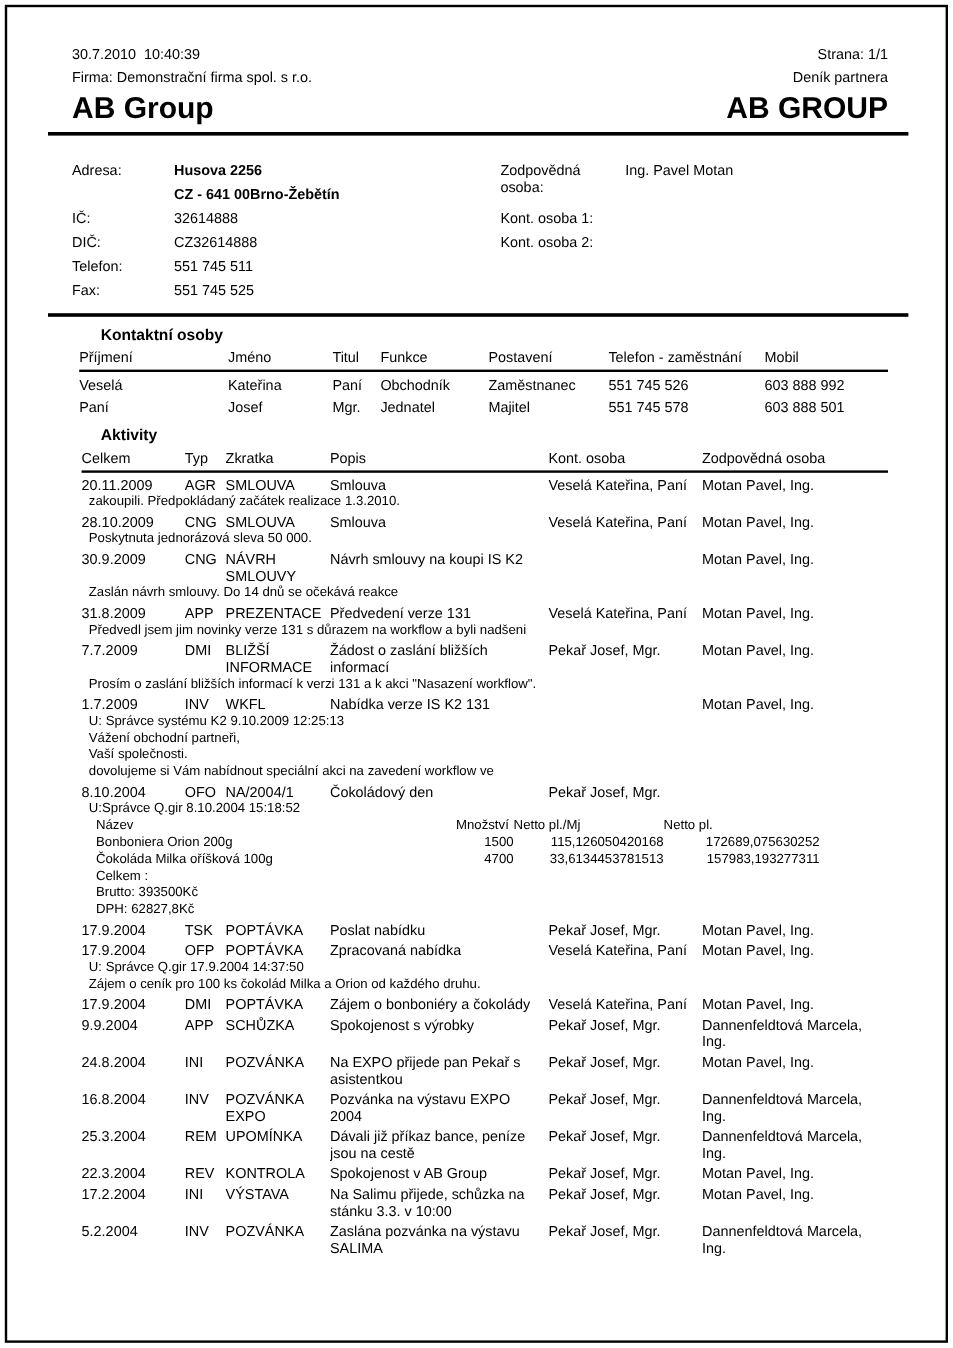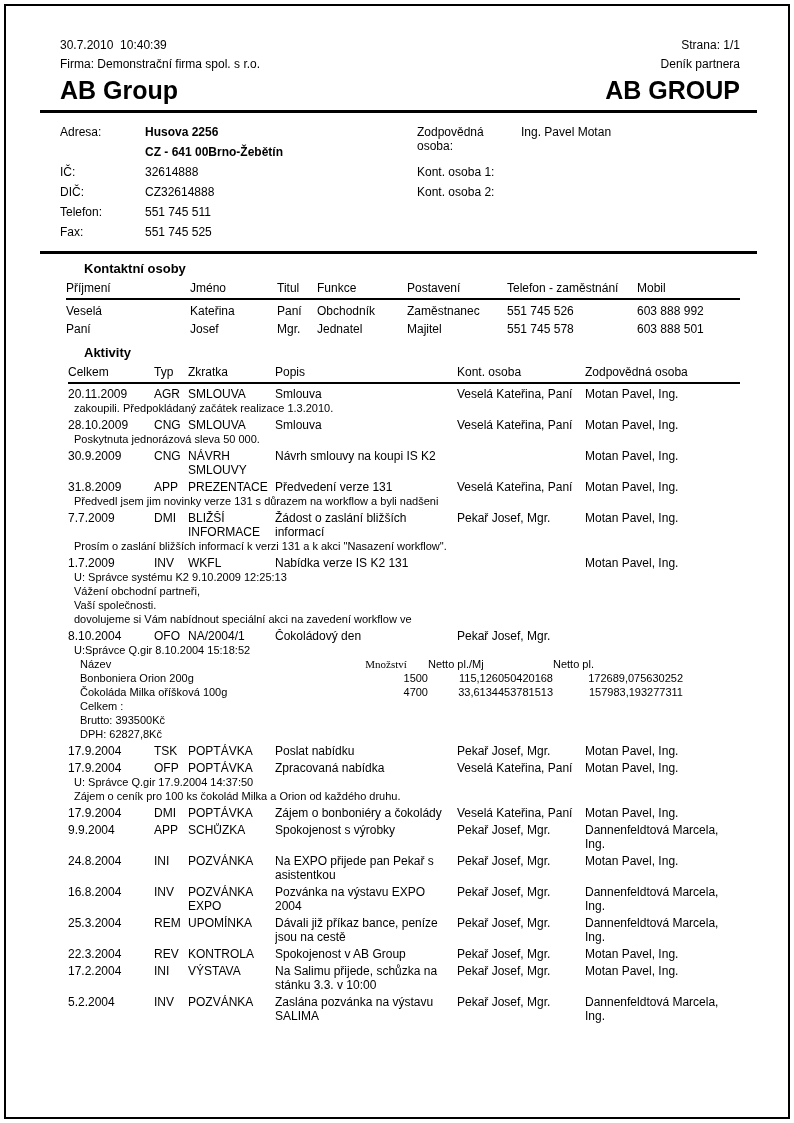--- a/index.html
+++ b/index.html
@@ -8,38 +8,38 @@
   .frame{position:absolute;top:4px;left:4px;right:4px;bottom:4px;border:2px solid #000;}
   .content{position:absolute;top:6px;left:6px;right:6px;bottom:6px;
            padding:30px 48px 0 54px;box-sizing:border-box;font-size:12px;}
   .meta-row{display:flex;justify-content:space-between;line-height:19px;}
   .pre{white-space:pre;}
   .title-row{display:flex;justify-content:space-between;align-items:flex-end;
              font-size:25px;font-weight:bold;margin-top:2px;line-height:28px;}
   .rule-big{height:3px;background:#000;margin:6px -17px 0 -20px;}
   .rule-med{height:2px;background:#000;margin-top:2px;}
   .info{display:grid;grid-template-columns:85px 272px 104px 1fr;grid-auto-rows:20px;
-        margin-top:12px;line-height:14px;}
+        margin-top:22px;line-height:14px;}
   .b{font-weight:bold;}
   .section-title{font-weight:bold;font-size:13px;margin-top:7px;line-height:16px;padding-left:24px;}
   .contacts,.acts{margin-left:6px;}
   .c-grid{display:grid;grid-template-columns:124px 87px 40px 90px 100px 130px 91px;}
   .c-head{margin-top:4px;line-height:15px;}
   .c-body{line-height:18px;margin-top:2px;}
   .a-grid{display:grid;grid-template-columns:86px 34px 87px 182px 128px 143px;}
   .a-head{margin-top:4px;line-height:15px;}
   .acts{margin-left:8px;}
   .act-row{margin-top:3px;}
   .act-row .a-grid{line-height:14px;}
   .a-grid span{padding-right:4px;}
   .note{font-size:11px;line-height:14px;margin-left:6px;}
   .items{font-size:11px;line-height:14px;margin-left:12px;}
   .i-grid{display:grid;grid-template-columns:268px 80px 125px 130px;}
   .i-grid .num{text-align:right;}
-  .i-grid .hq{text-align:center;padding-right:4px;font-family:Liberation Serif, serif;}
+  .i-grid .hq{text-align:right;padding-right:4px;}
   .cell{overflow:hidden;}
 </style>
 </head>
 <body>
 
 <div class="page">
   <div class="frame"></div>
   <div class="content">
 
     <div class="meta-row">
@@ -157,20 +157,21 @@
           </div>
           <div class="act-row">
             <div class="a-grid">
               <span class="cell">30.9.2009</span>
               <span class="cell">CNG</span>
               <span class="cell">NÁVRH SMLOUVY</span>
               <span class="cell">Návrh smlouvy na koupi IS K2</span>
               <span class="cell"></span>
               <span class="cell">Motan Pavel, Ing.</span>
             </div>
+            <div class="note">Zaslán návrh smlouvy. Do 14 dnů se očekává reakce</div>
           </div>
           <div class="act-row">
             <div class="a-grid">
               <span class="cell">31.8.2009</span>
               <span class="cell">APP</span>
               <span class="cell">PREZENTACE</span>
               <span class="cell">Předvedení verze 131</span>
               <span class="cell">Veselá Kateřina, Paní</span>
               <span class="cell">Motan Pavel, Ing.</span>
             </div>

